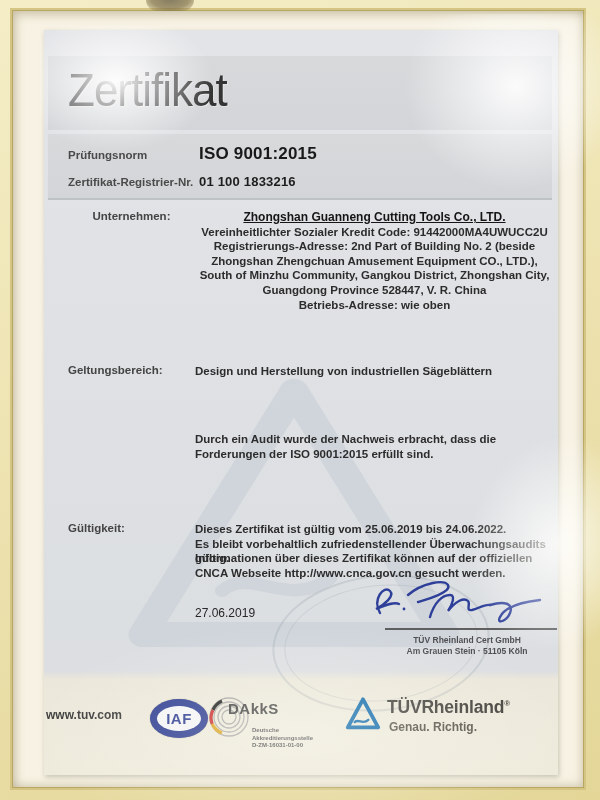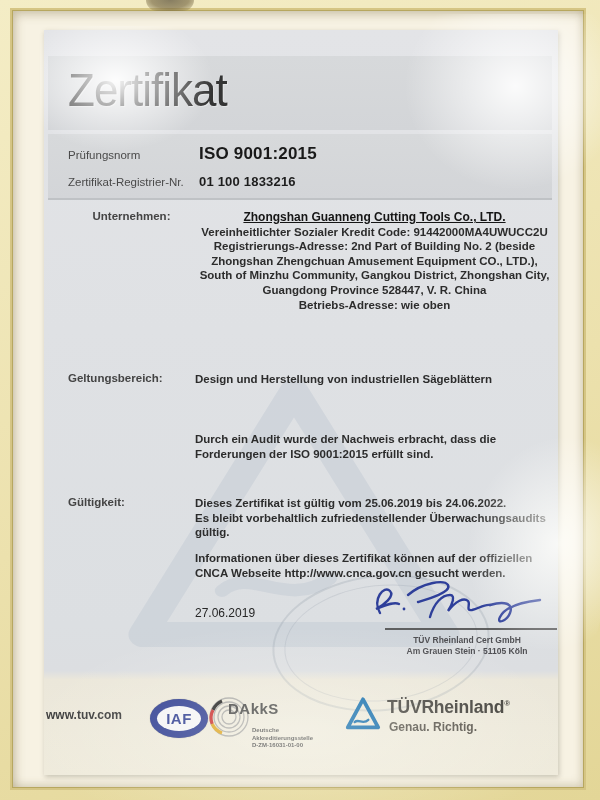--- a/index.html
+++ b/index.html
@@ -20,33 +20,33 @@
   
   .band{position:absolute;left:4px;right:6px;background:linear-gradient(180deg,#d7d9db,#d3d5d8);}
   .band-title{top:26px;height:74px;}
   .band-info{top:104px;height:64px;border-bottom:2px solid #bfc2c5;}
   .cert-title{position:absolute;left:20px;top:8px;margin:0;font-size:44px;font-weight:400;
               letter-spacing:-1px;color:#343434;transform:scaleY(1.06);transform-origin:top left;
               text-shadow:1px 1px 0 rgba(255,255,255,.35);}
   .info-row{position:absolute;left:20px;right:0;display:flex;align-items:baseline;}
   .info-row.r1{top:10px;}
   .info-row.r2{top:40px;}
-  .flabel{width:131px;flex:none;font-size:11.5px;font-weight:400;color:#4a4a4a;}
+  .flabel{width:131px;flex:none;font-size:11.5px;font-weight:700;color:#4a4a4a;}
   .fval1{font-size:17px;font-weight:700;color:#191919;letter-spacing:.2px;}
   .fval2{font-size:13px;font-weight:700;color:#1d1d1d;letter-spacing:.2px;}
   
   .sec{position:absolute;left:24px;right:4px;display:flex;z-index:3;}
   .lblcol{width:127px;flex:none;font-size:11.5px;font-weight:600;color:#444;}
   .valcol{flex:1;font-size:11.5px;font-weight:600;color:#2c2c2c;line-height:14.6px;}
   .valcol .ln{white-space:nowrap;}
   .company-name{font-size:12px;font-weight:700;color:#151515;white-space:nowrap;text-decoration:underline;}
   .sec-company{top:180px;text-align:center;}
-  .sec-scope{top:342px;}
+  .sec-scope{top:334px;}
   .sec-audit{top:402px;}
-  .sec-validity{top:466px;}
+  .sec-validity{top:492px;}
   .sec-info{top:521px;}
   .issue-date{position:absolute;left:151px;top:576px;font-size:12px;font-weight:400;color:#272727;z-index:3;}
   
   .sign-svg{position:absolute;left:320px;top:543px;width:200px;height:62px;z-index:3;}
   .sign-line{position:absolute;left:341px;top:598px;width:172px;height:1.5px;background:#4a4a4a;opacity:.85;z-index:3;}
   .issuer{position:absolute;left:328px;top:605px;width:190px;text-align:center;
           font-size:8.5px;font-weight:600;line-height:11px;color:#4f4f53;z-index:3;}
   
   .wm-triangle{position:absolute;left:70px;top:330px;width:360px;height:312px;opacity:.55;z-index:1;}
   .seal{position:absolute;left:228px;top:545px;width:214px;height:132px;border:2px solid rgba(140,150,165,.25);

